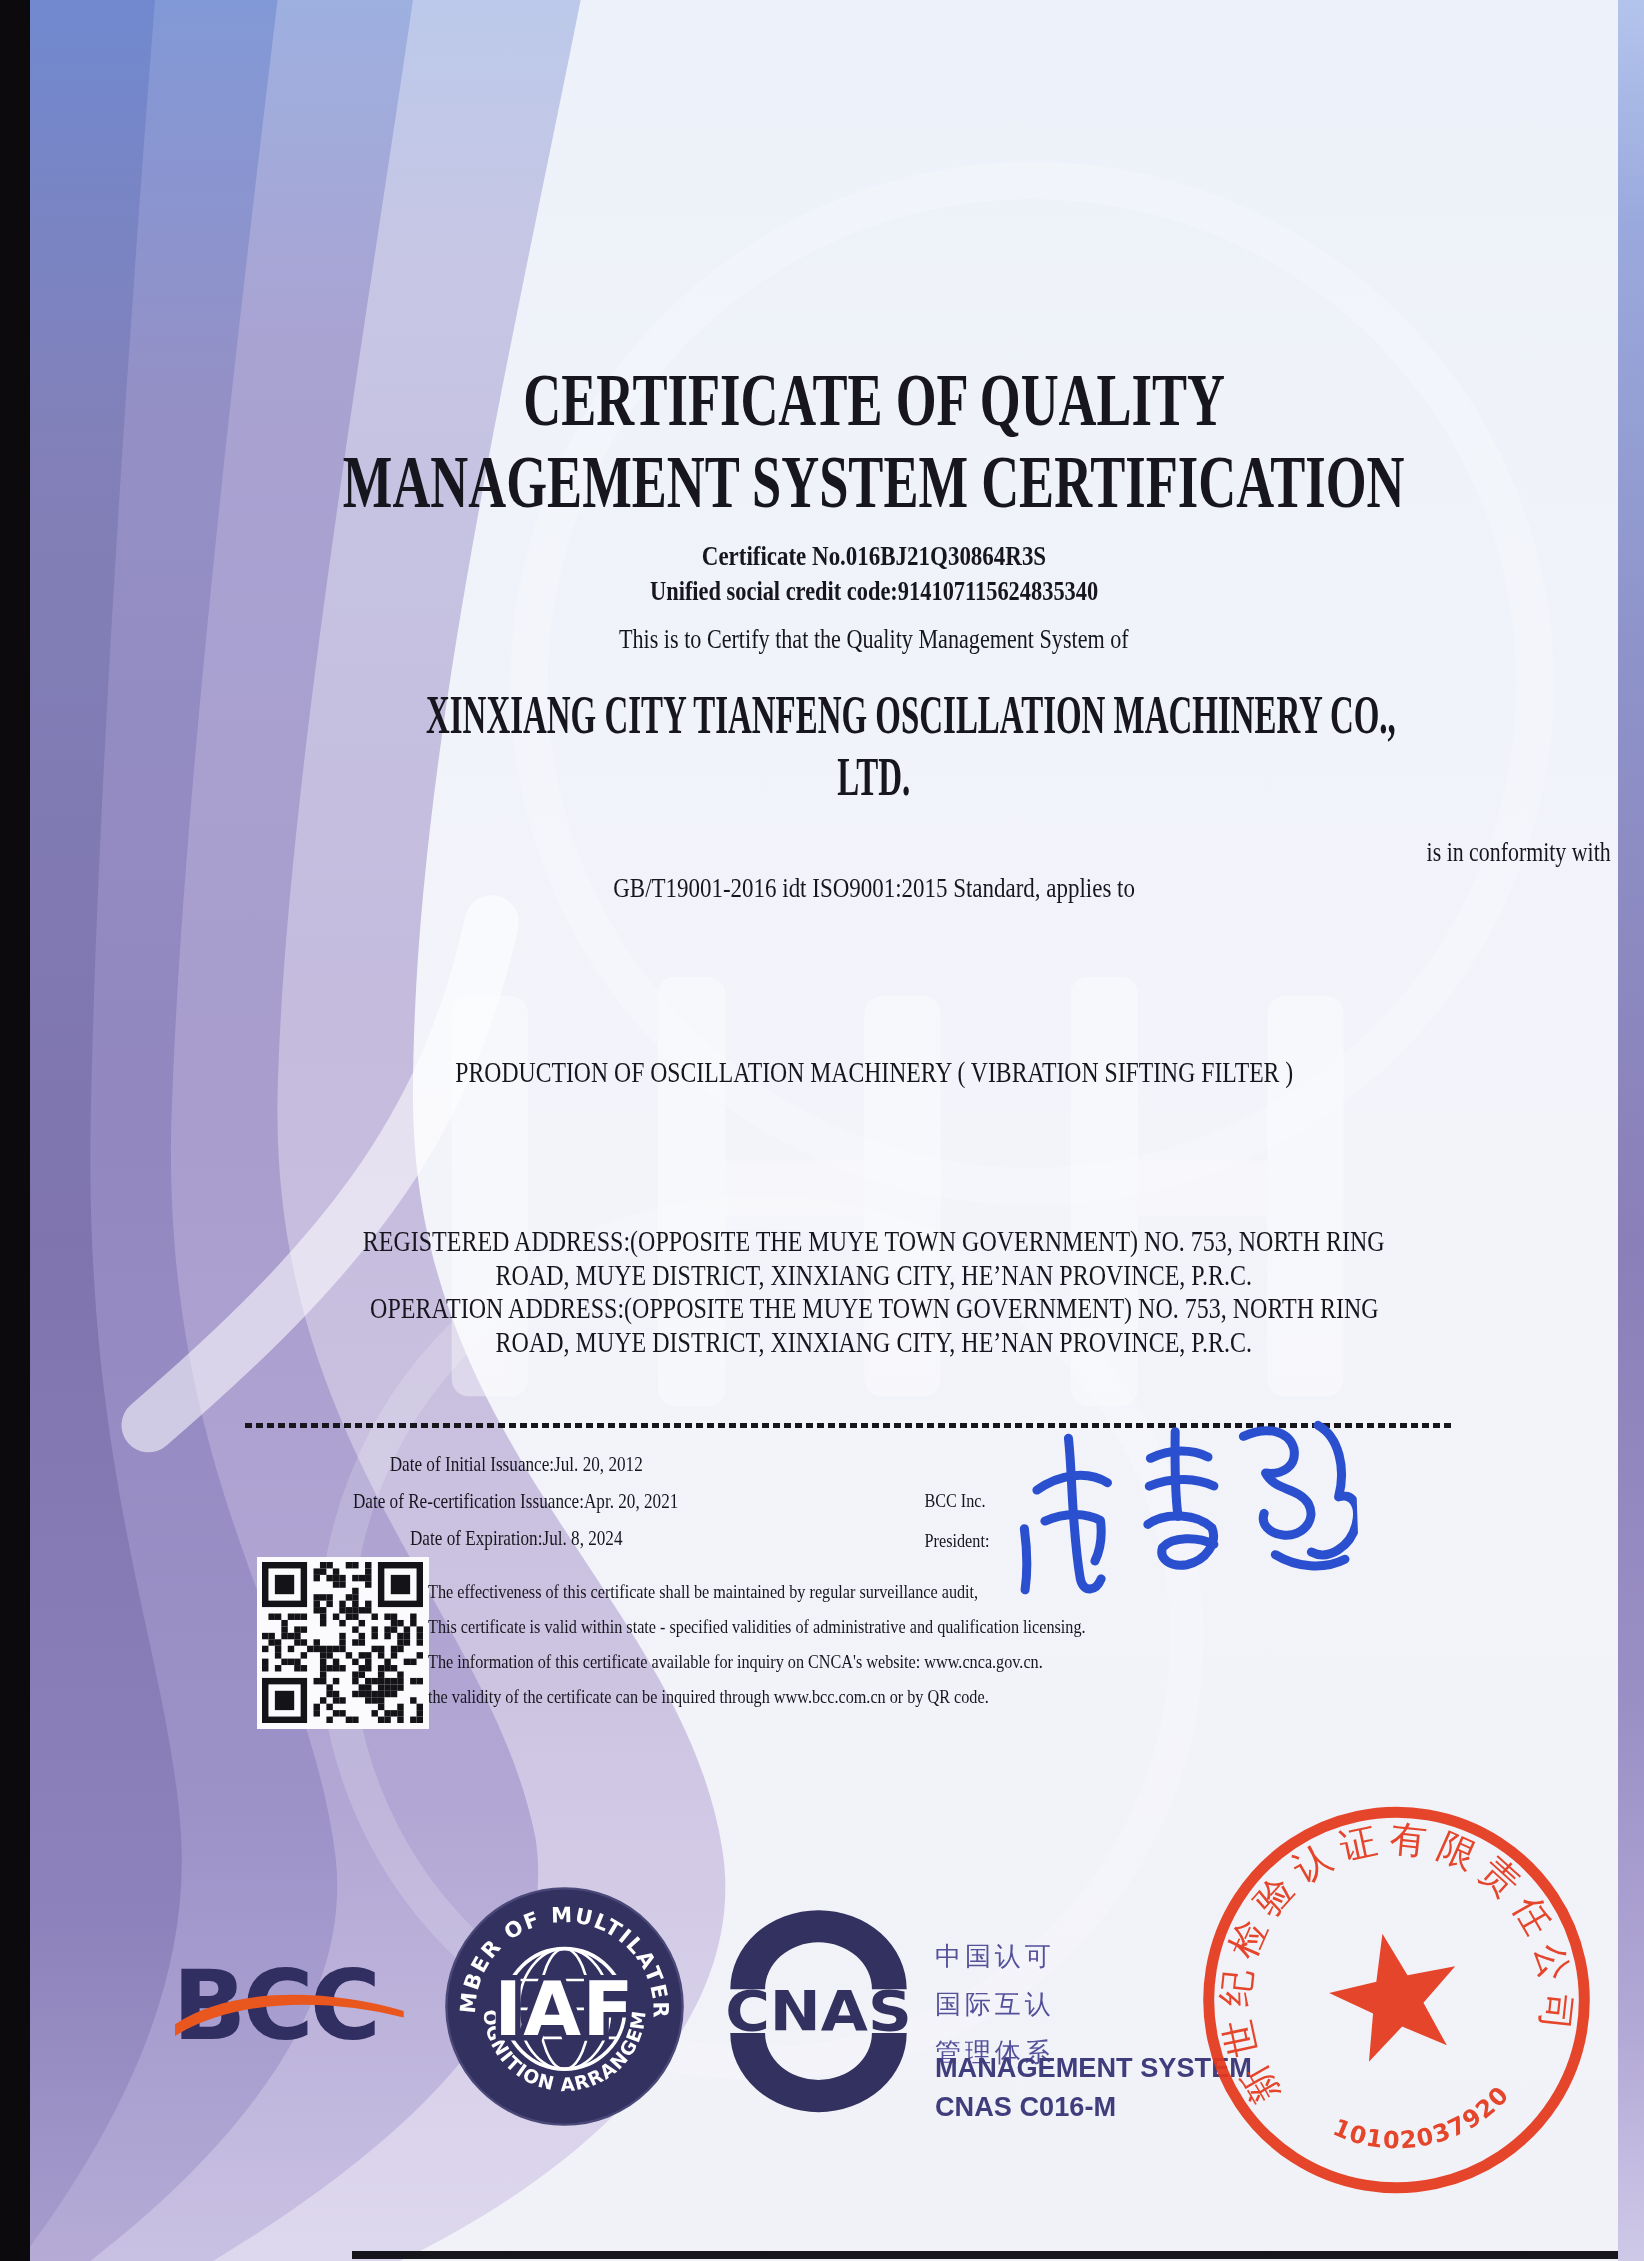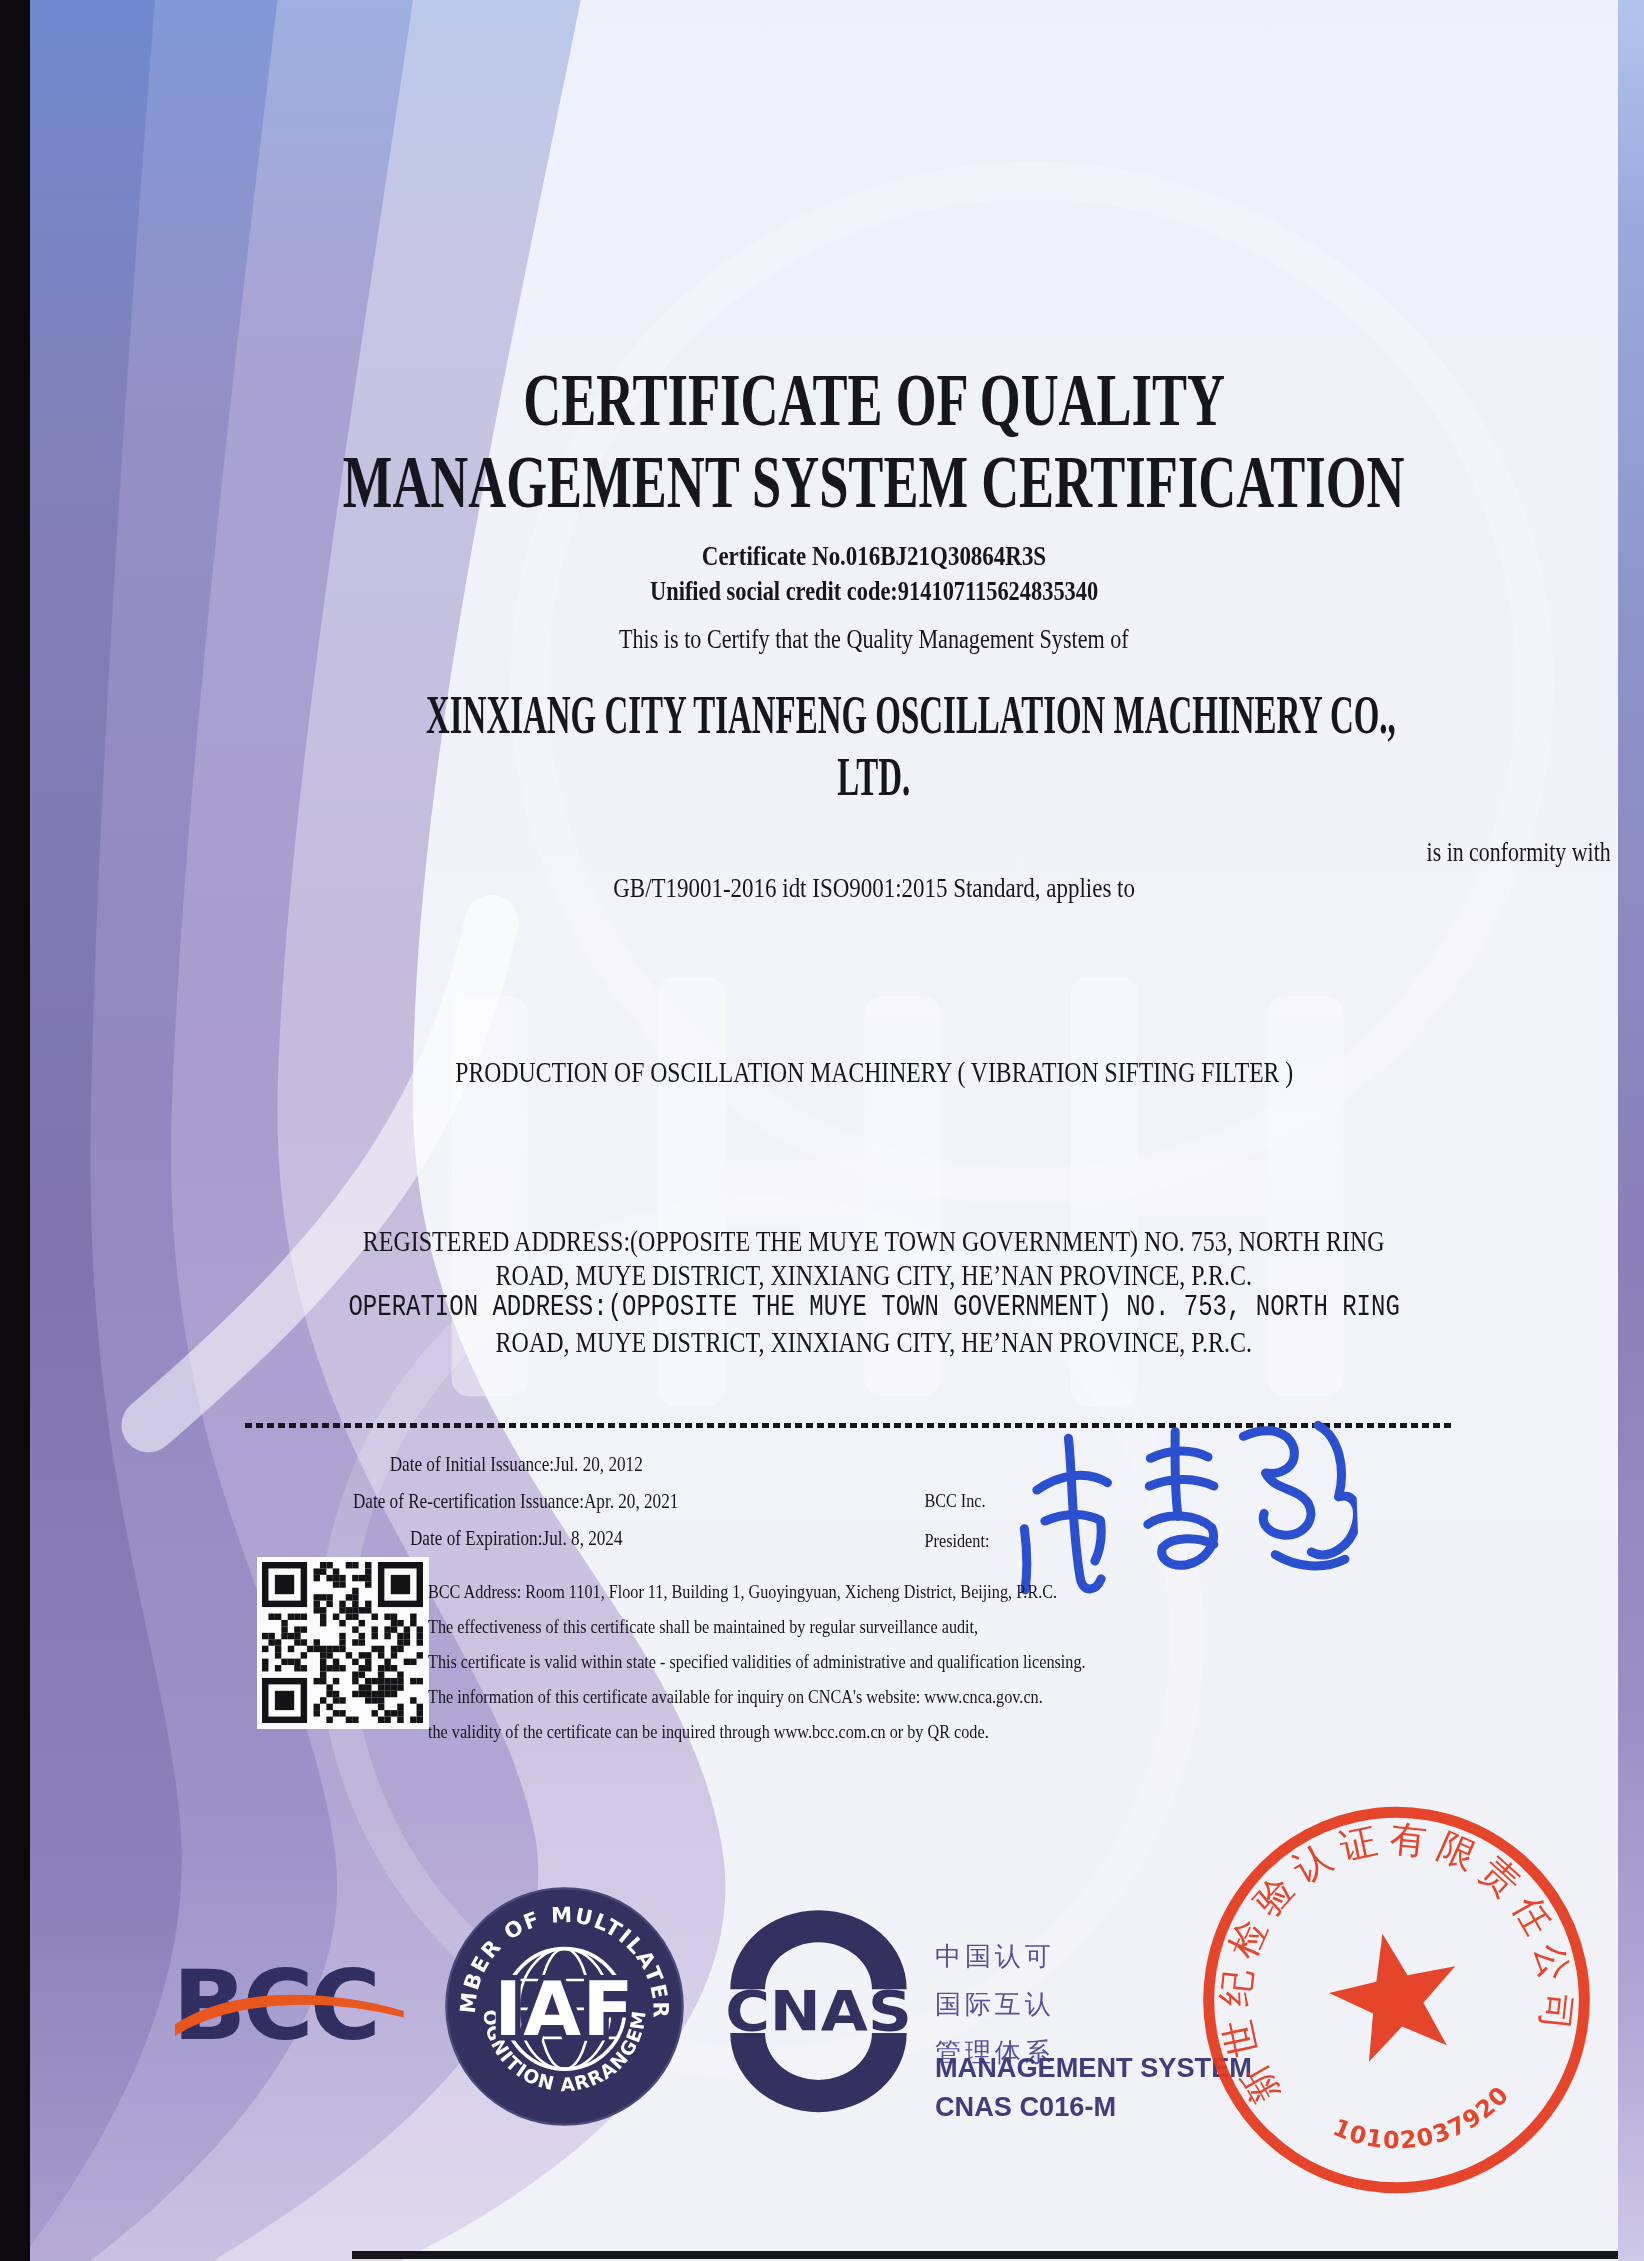--- a/index.html
+++ b/index.html
@@ -14,21 +14,21 @@
   .certno{top:540px;font-weight:bold;font-size:28px;}
   .credit{top:575px;font-weight:bold;font-size:28px;}
   .certify{top:624px;font-size:27px;}
   .comp1{top:685px;font-weight:bold;font-size:54px;}
   .comp2{top:747px;font-weight:bold;font-size:54px;}
   .conf{top:837px;font-size:27px;text-align:right;}
   .std{top:872px;font-size:28px;}
   .scope{top:1055px;font-size:30px;}
   .adr1{top:1224px;font-size:30px;}
   .adr2{top:1258px;font-size:30px;}
-  .adr3{top:1291px;font-size:30px;font-family:Liberation Mono, monospace;}
+  .adr3{top:1291px;font-size:30px;}
   .adr4{top:1325px;font-size:30px;}
   #dashrule{position:absolute;left:245px;top:1423px;width:1206px;height:4.5px;
     background:repeating-linear-gradient(90deg,#17161c 0 7px,transparent 7px 11px);}
   #dates{position:absolute;left:213px;top:1445px;width:606px;text-align:center;
     font-size:22px;color:#17161e;line-height:37px;}
   #issuer{position:absolute;left:921px;top:1481px;font-size:18px;color:#17161e;line-height:40px;}
   #signature{position:absolute;left:996px;top:1416px;width:361px;height:187px;transform:rotate(-2deg);}
   .visually-hidden{position:absolute;width:0.6px;height:0.6px;overflow:hidden;clip:rect(0 0 0 0);}
   #qrbox{position:absolute;left:257px;top:1557px;width:172px;height:172px;background:#fbfbfd;}
   #qr{position:absolute;left:5.2px;top:5.2px;}
@@ -355,21 +355,20 @@
       <rect x="180" y="0" width="70" height="70" fill="#141418"></rect>
       <rect x="190" y="10" width="50" height="50" fill="#fbfbfd"></rect>
       <rect x="200" y="20" width="30" height="30" fill="#141418"></rect>
       <rect x="0" y="180" width="70" height="70" fill="#141418"></rect>
       <rect x="10" y="190" width="50" height="50" fill="#fbfbfd"></rect>
       <rect x="20" y="200" width="30" height="30" fill="#141418"></rect>
     </svg>
 </div>
 
 <div id="footnotes">
-  <div><span class="sql" style="--sx:.84">BCC Address: Room 1101, Floor 11, Building 1, Guoyingyuan, Xicheng District, Beijing, P.R.C.</span></div>
   <div><span class="sql" style="--sx:.84">The effectiveness of this certificate shall be maintained by regular surveillance audit,</span></div>
   <div><span class="sql" style="--sx:.84">This certificate is valid within state - specified validities of administrative and qualification licensing.</span></div>
   <div><span class="sql" style="--sx:.84">The information of this certificate available for inquiry on CNCA's website: www.cnca.gov.cn.</span></div>
   <div><span class="sql" style="--sx:.84">the validity of the certificate can be inquired through www.bcc.com.cn or by QR code.</span></div>
 </div>
 
 <svg style="position:absolute;left:175px;top:1949px;" width="230" height="115" viewBox="0 0 356 178">
   <text x="-4" y="140" font-size="150" font-weight="bold" letter-spacing="-6" fill="#312f62">BCC</text>
   <path fill="#e9571f" d="M-8,122 C80,58 230,60 354,96 L354,106 C235,76 92,76 -2,136 Z"></path>
 </svg>

